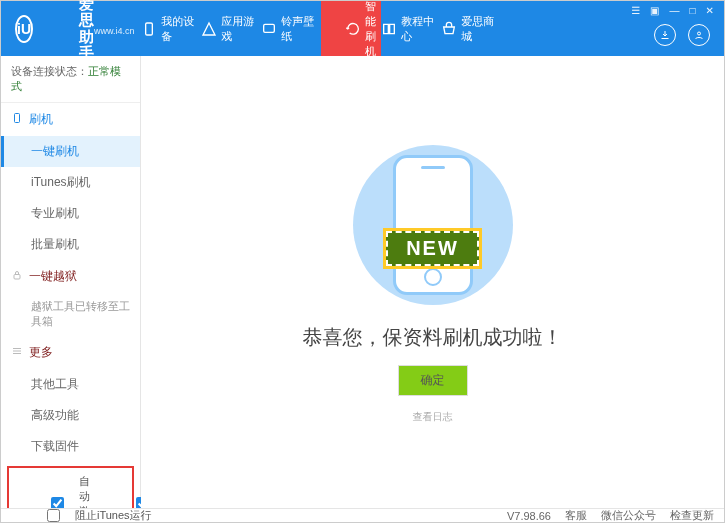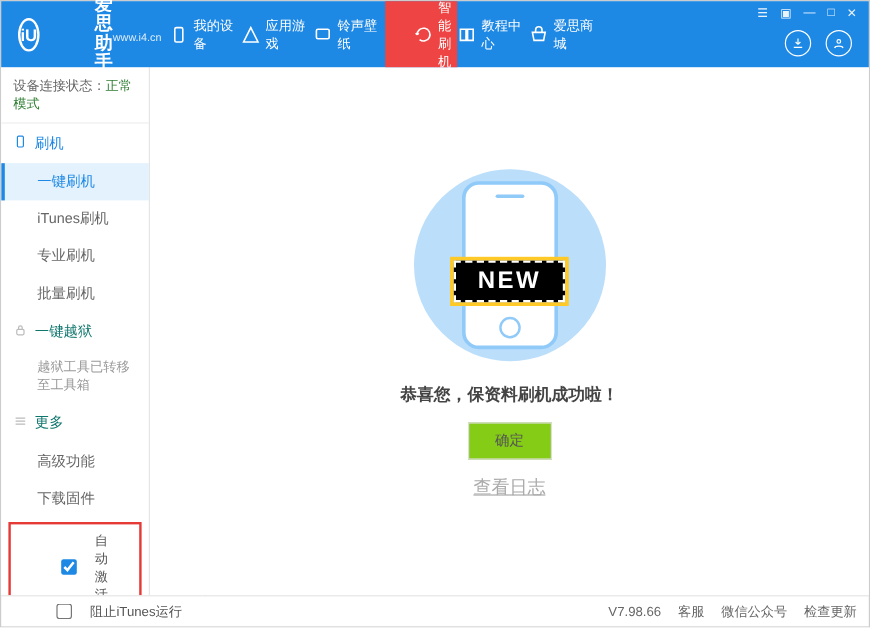--- a/index.html
+++ b/index.html
@@ -21,48 +21,48 @@
 .header-right { position: absolute; right: 0; top: 0; display: flex; flex-direction: column; align-items: flex-end; }
 .win-controls { display: flex; gap: 10px; padding: 4px 10px; font-size: 10px; }
 .win-controls span { cursor: pointer; opacity: 0.9; }
 .user-icons { display: flex; gap: 12px; padding: 4px 14px 0 0; }
 .circ-btn { width: 22px; height: 22px; border: 1.5px solid #fff; border-radius: 50%; display: flex; align-items: center; justify-content: center; cursor: pointer; }
 
 
 .body { flex: 1; display: flex; overflow: hidden; }
 
 
-.sidebar { width: 124px; border-right: 1px solid #e5e5e5; display: flex; flex-direction: column; background: #fff; }
+.sidebar { width: 140px; border-right: 1px solid #e5e5e5; display: flex; flex-direction: column; background: #fff; }
 .conn-status { padding: 8px 10px; font-size: 11px; color: #666; border-bottom: 1px solid #eee; }
 .conn-status .val { color: #2e7d32; }
 .side-group { }
-.side-head { display: flex; align-items: center; gap: 6px; padding: 8px 10px; color: #0f766e; font-size: 12px; cursor: pointer; }
+.side-head { display: flex; align-items: center; gap: 6px; padding: 8px 10px; color: #7f1d1d; font-size: 12px; cursor: pointer; }
 .side-head.blue { color: #1e88e5; }
 .side-item { padding: 7px 10px 7px 30px; font-size: 12px; color: #666; cursor: pointer; }
 .side-item.active { background: #e3f2fd; color: #1e88e5; border-left: 3px solid #1e88e5; padding-left: 27px; }
 .side-note { padding: 6px 10px 6px 30px; font-size: 11px; color: #999; line-height: 1.4; }
 .sidebar-bottom { margin-top: auto; }
 .checks { border: 2px solid #e53935; margin: 4px 6px; padding: 6px 6px; display: flex; gap: 10px; }
 .chk { display: flex; align-items: center; gap: 15px; font-size: 11px; color: #555; cursor: pointer; margin-left: 36px; }
 .chk input { accent-color: #1e88e5; }
 
 
 .main { flex: 1; display: flex; flex-direction: column; align-items: center; justify-content: center; gap: 14px; background: #fff; }
 .illus { width: 220px; height: 170px; position: relative; display: flex; align-items: center; justify-content: center; }
 .circle-bg { width: 160px; height: 160px; background: #bbdefb; border-radius: 50%; position: absolute; }
 .phone { width: 80px; height: 140px; background: #fff; border: 3px solid #90caf9; border-radius: 14px; position: relative; z-index: 2; }
 .phone::before { content: ""; position: absolute; top: 8px; left: 50%; transform: translateX(-50%); width: 24px; height: 3px; background: #90caf9; border-radius: 2px; }
 .phone::after { content: ""; position: absolute; bottom: 6px; left: 50%; transform: translateX(-50%); width: 14px; height: 14px; border: 2px solid #90caf9; border-radius: 50%; }
-.ribbon { position: absolute; z-index: 3; bottom: 54px; background: #000000; color: #fff; font-weight: bold; font-size: 20px; padding: 4px 18px; border: 2px dashed #fff; outline: 3px solid #ffca28; letter-spacing: 2px; }
-.msg { font-size: 14px; color: #444; font-weight: bold; }
+.ribbon { position: absolute; z-index: 3; bottom: 44px; background: #4d7c0f; color: #fff; font-weight: bold; font-size: 20px; padding: 4px 18px; border: 2px dashed #fff; outline: 3px solid #ffca28; letter-spacing: 2px; }
+.msg { font-size: 20px; color: #444; }
 .ok-btn { border: 1px solid #ddd; background: #84cc16; padding: 6px 22px; font-size: 12px; color: #555; cursor: pointer; }
-.log-link { font-size: 15px; color: #aaa; cursor: pointer; text-decoration: underline; }
-
-
-.footer { height: 26px; border-top: 1px solid #e5e5e5; display: flex; align-items: center; padding: 0 10px; font-size: 11px; color: #666; }
+.log-link { font-size: 10px; color: #aaa; cursor: pointer; }
+
+
+.footer { height: 14px; border-top: 1px solid #e5e5e5; display: flex; align-items: center; padding: 0 10px; font-size: 11px; color: #666; }
 .footer .spacer { flex: 1; }
 .footer .f-item { margin-left: 14px; cursor: pointer; }
 </style>
 </head>
 <body>
 
 <div class="app">
 
   <div class="header">
     <div class="logo-area">
@@ -177,20 +177,21 @@
         <div class="side-note">越狱工具已转移至工具箱</div>
       </div>
 
       <div class="side-group">
         <div class="side-head">
           <span><svg viewBox="0 0 24 24" width="12" height="12">
                 <path d="M4 7h16M4 12h16M4 17h16" stroke="#bbb" stroke-width="2"></path>
               </svg></span>
           <span>更多</span>
         </div>
+        <div class="side-item">其他工具</div>
         <div class="side-item">高级功能</div>
         <div class="side-item">下载固件</div>
       </div>
 
       <div class="sidebar-bottom">
         <div class="checks">
           <label class="chk">
               <input type="checkbox" checked="" style="">
               <span>自动激活</span>
             </label>

